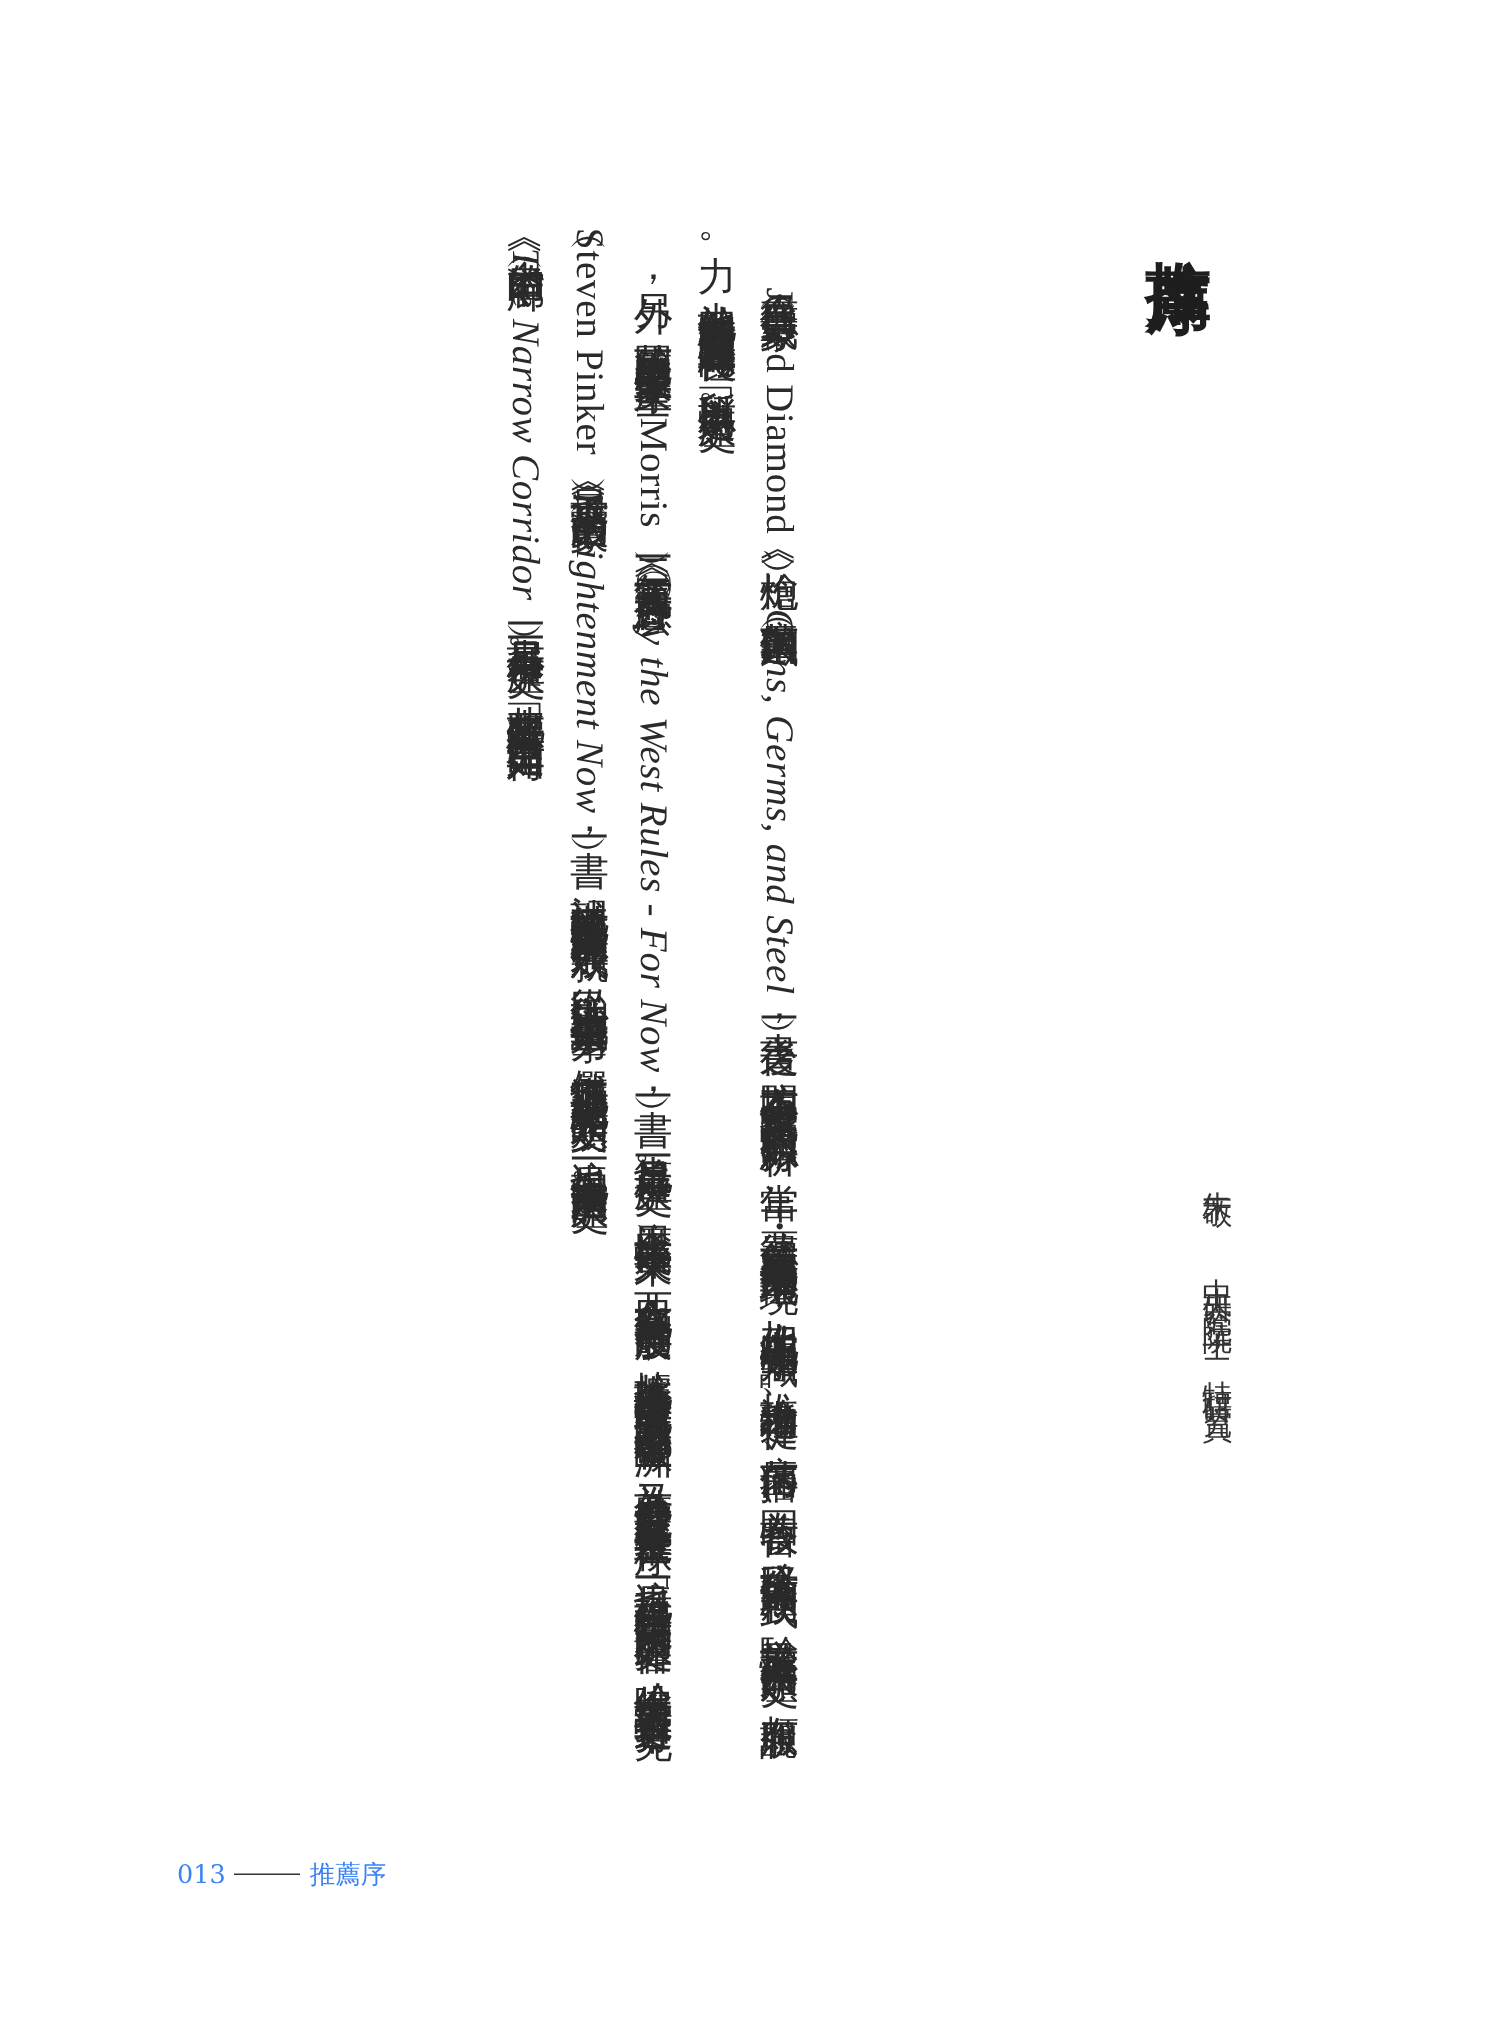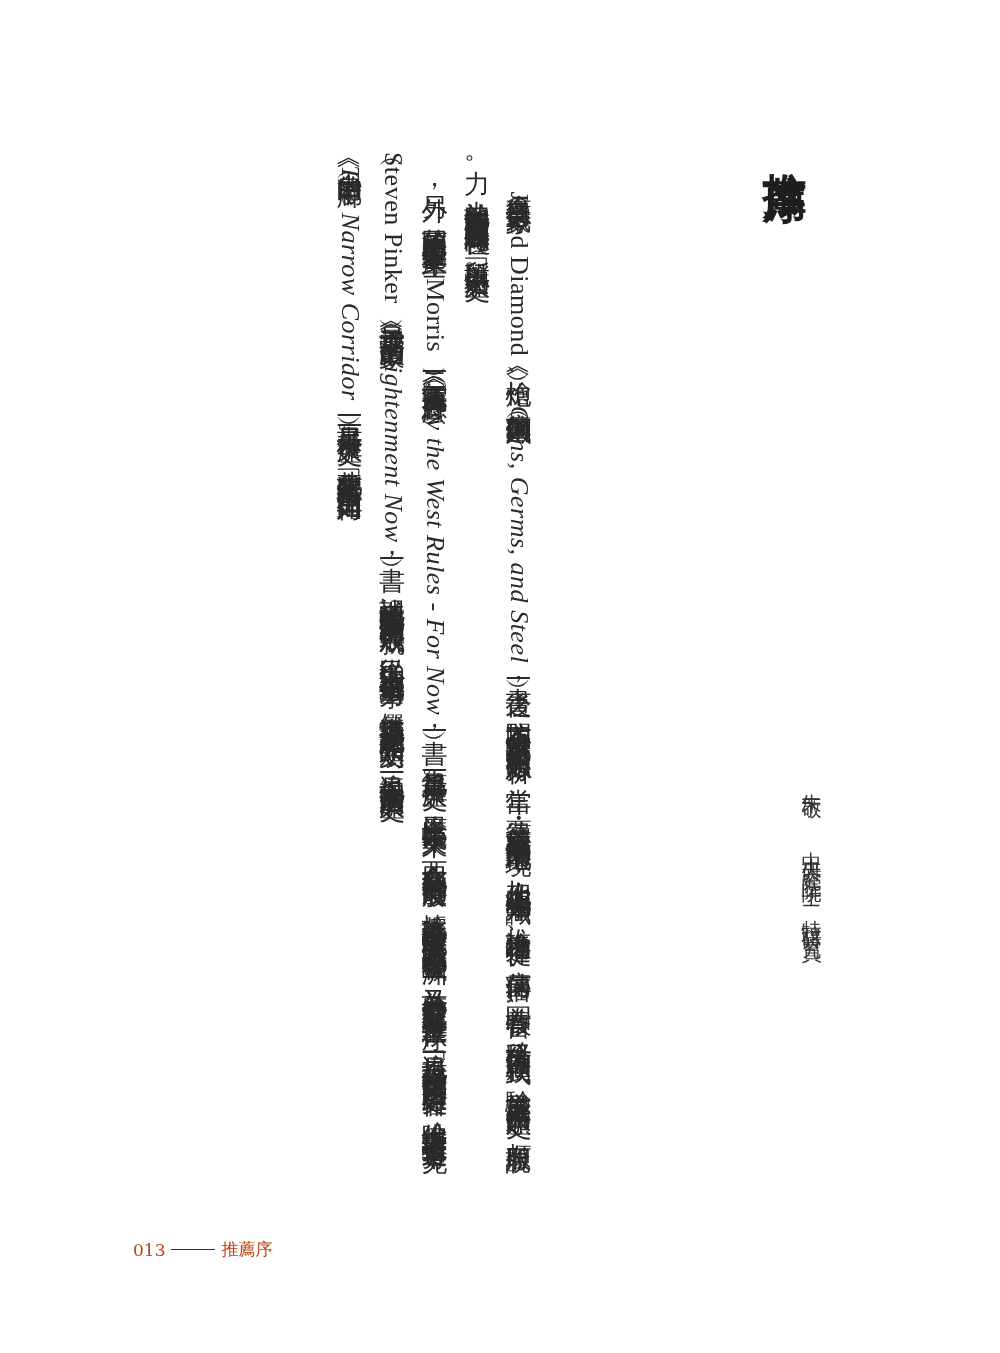--- a/index.html
+++ b/index.html
@@ -27,22 +27,22 @@
     height: 980px; width: 460px;
     writing-mode: vertical-rl;
     font-size: 26px; line-height: 41.5px; letter-spacing: 1.9px;
     text-align: justify;
   }
   .body p { margin: 0; text-indent: 1em; }
   .body p.noindent { text-indent: 0; }
   .en { font-family: "Liberation Serif", serif; letter-spacing: 0.5px; }
   .it { font-style: italic; }
   .footer {
-    position: absolute; left: 133px; top: 1238px;
-    font-size: 17px; color: #c2410c;
+    position: absolute; left: 118px; top: 1238px;
+    font-size: 17px; color: #3b82f6;
     display: flex; align-items: center; gap: 6px;
   }
   .footer .rule { display: inline-block; width: 44px; height: 1px; background: #333; }
 </style>
 </head>
 <body>
 
 <div class="title">推薦序</div>
 
 <div class="author">

